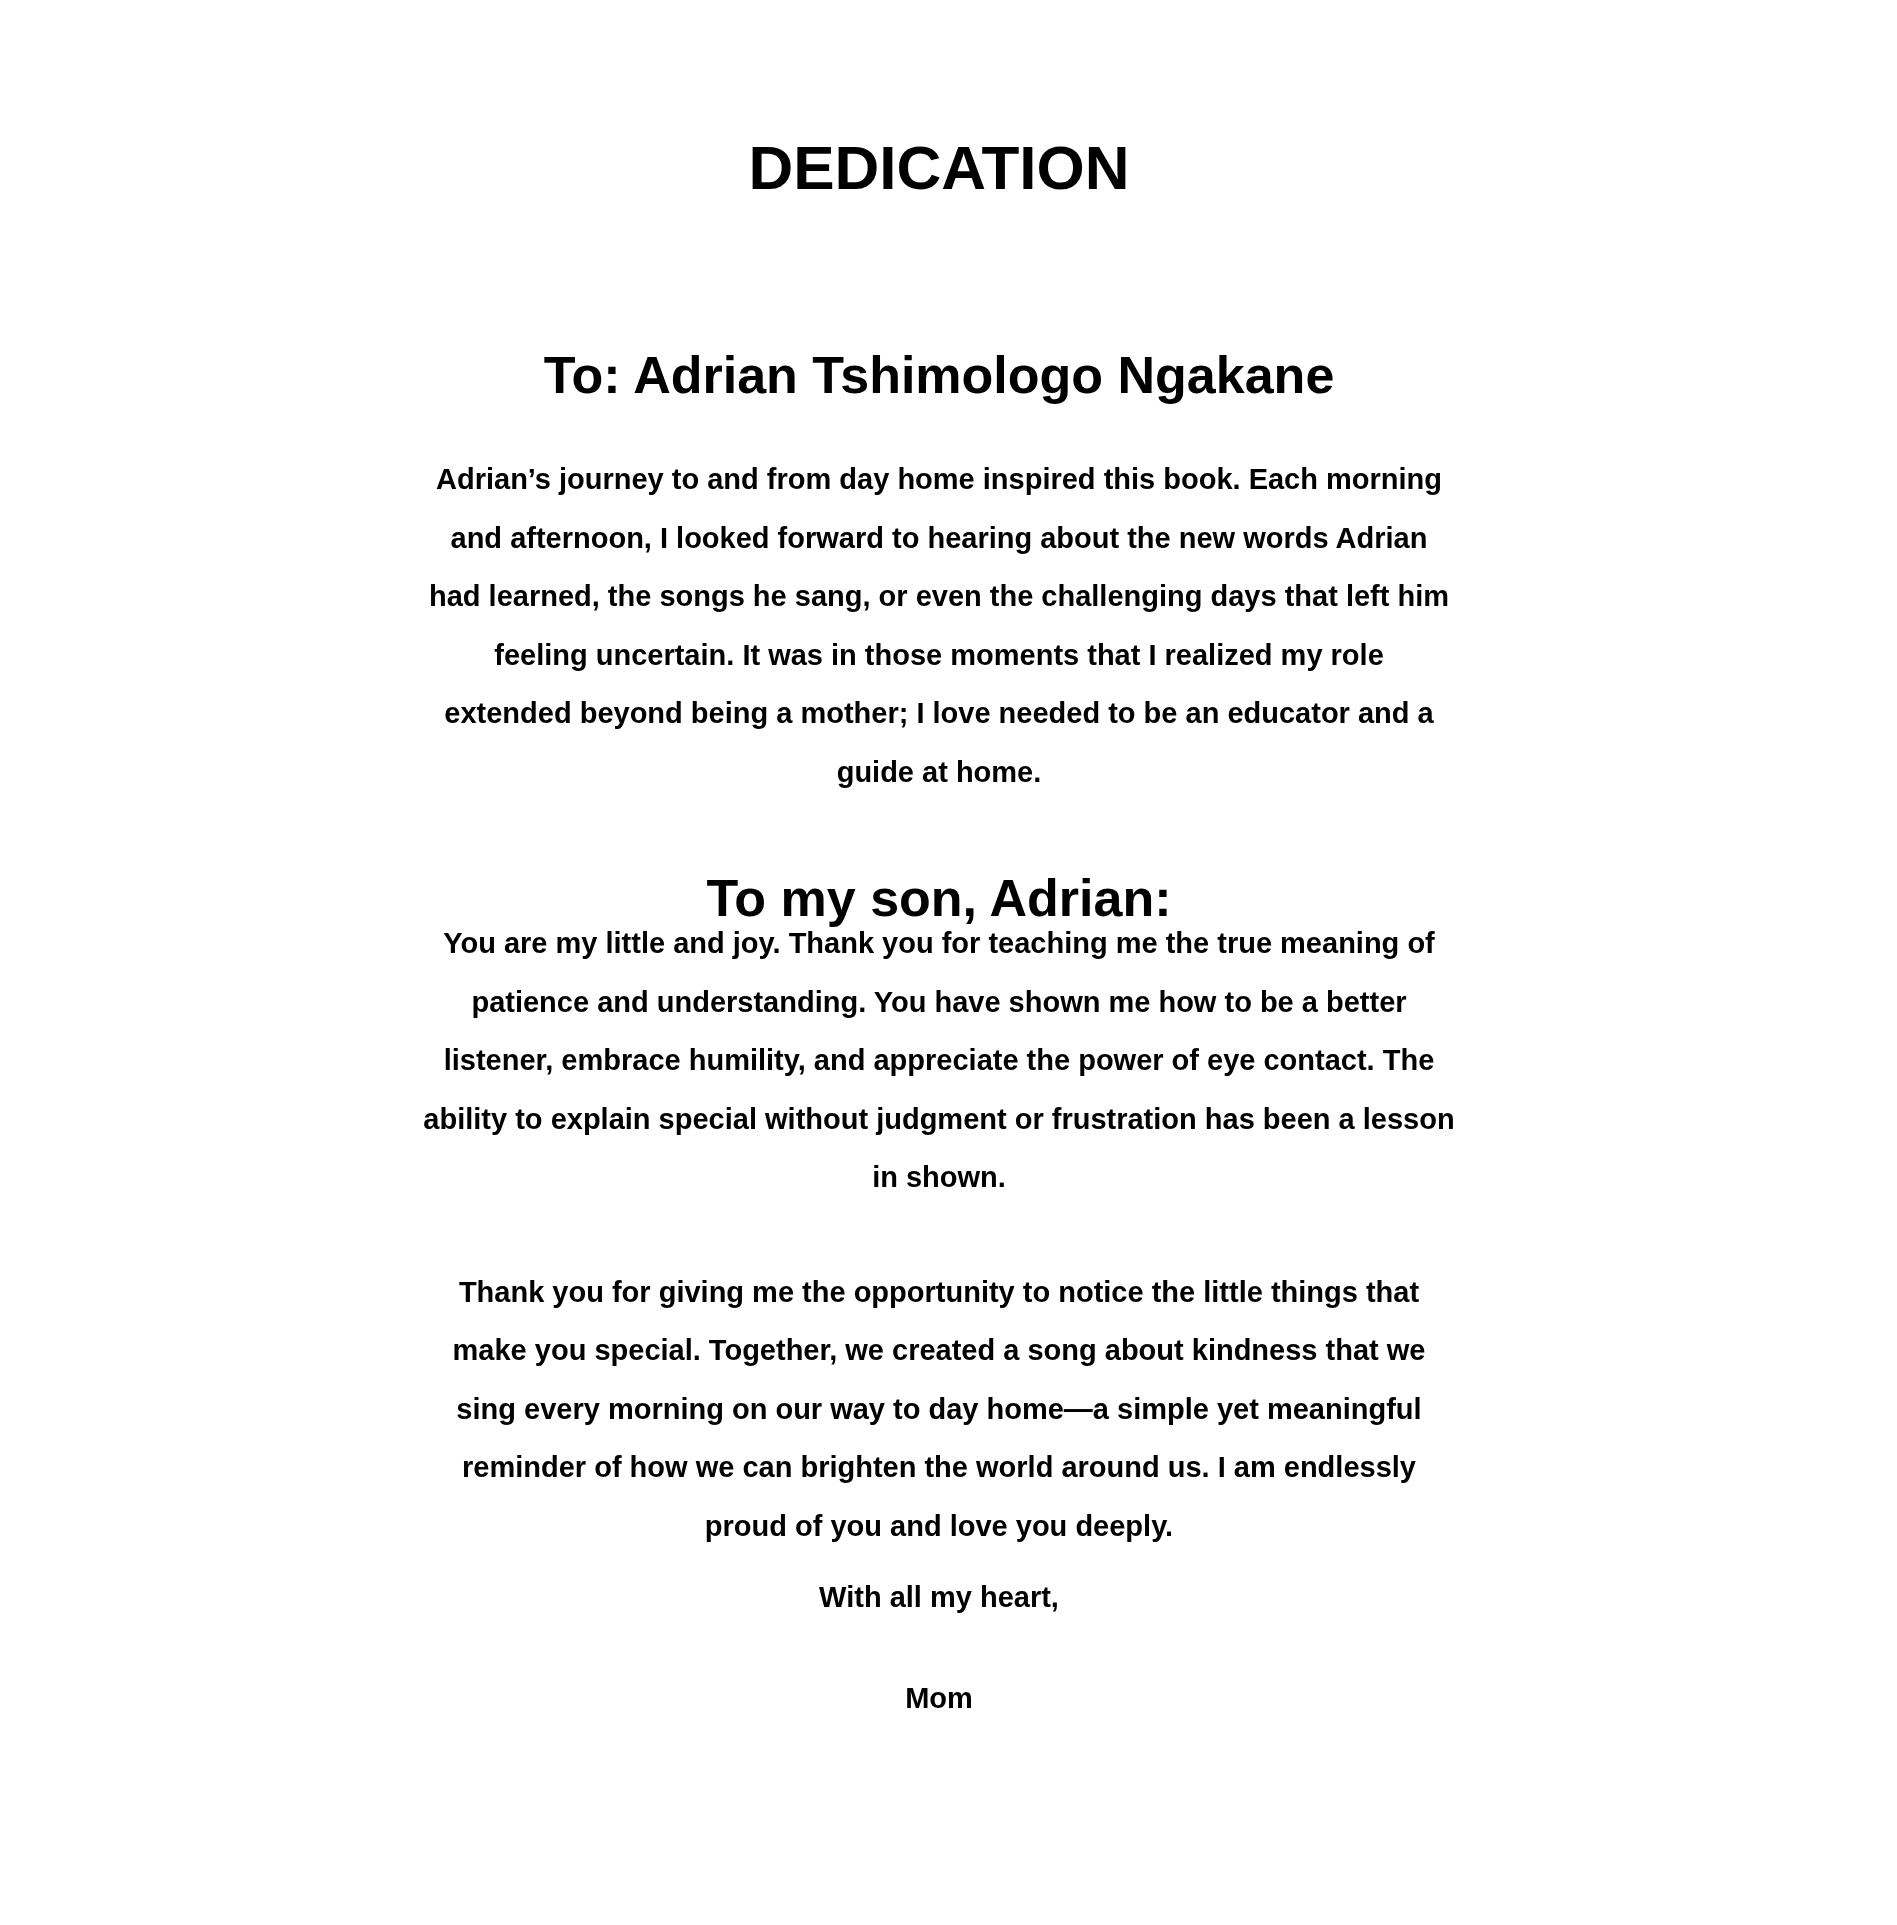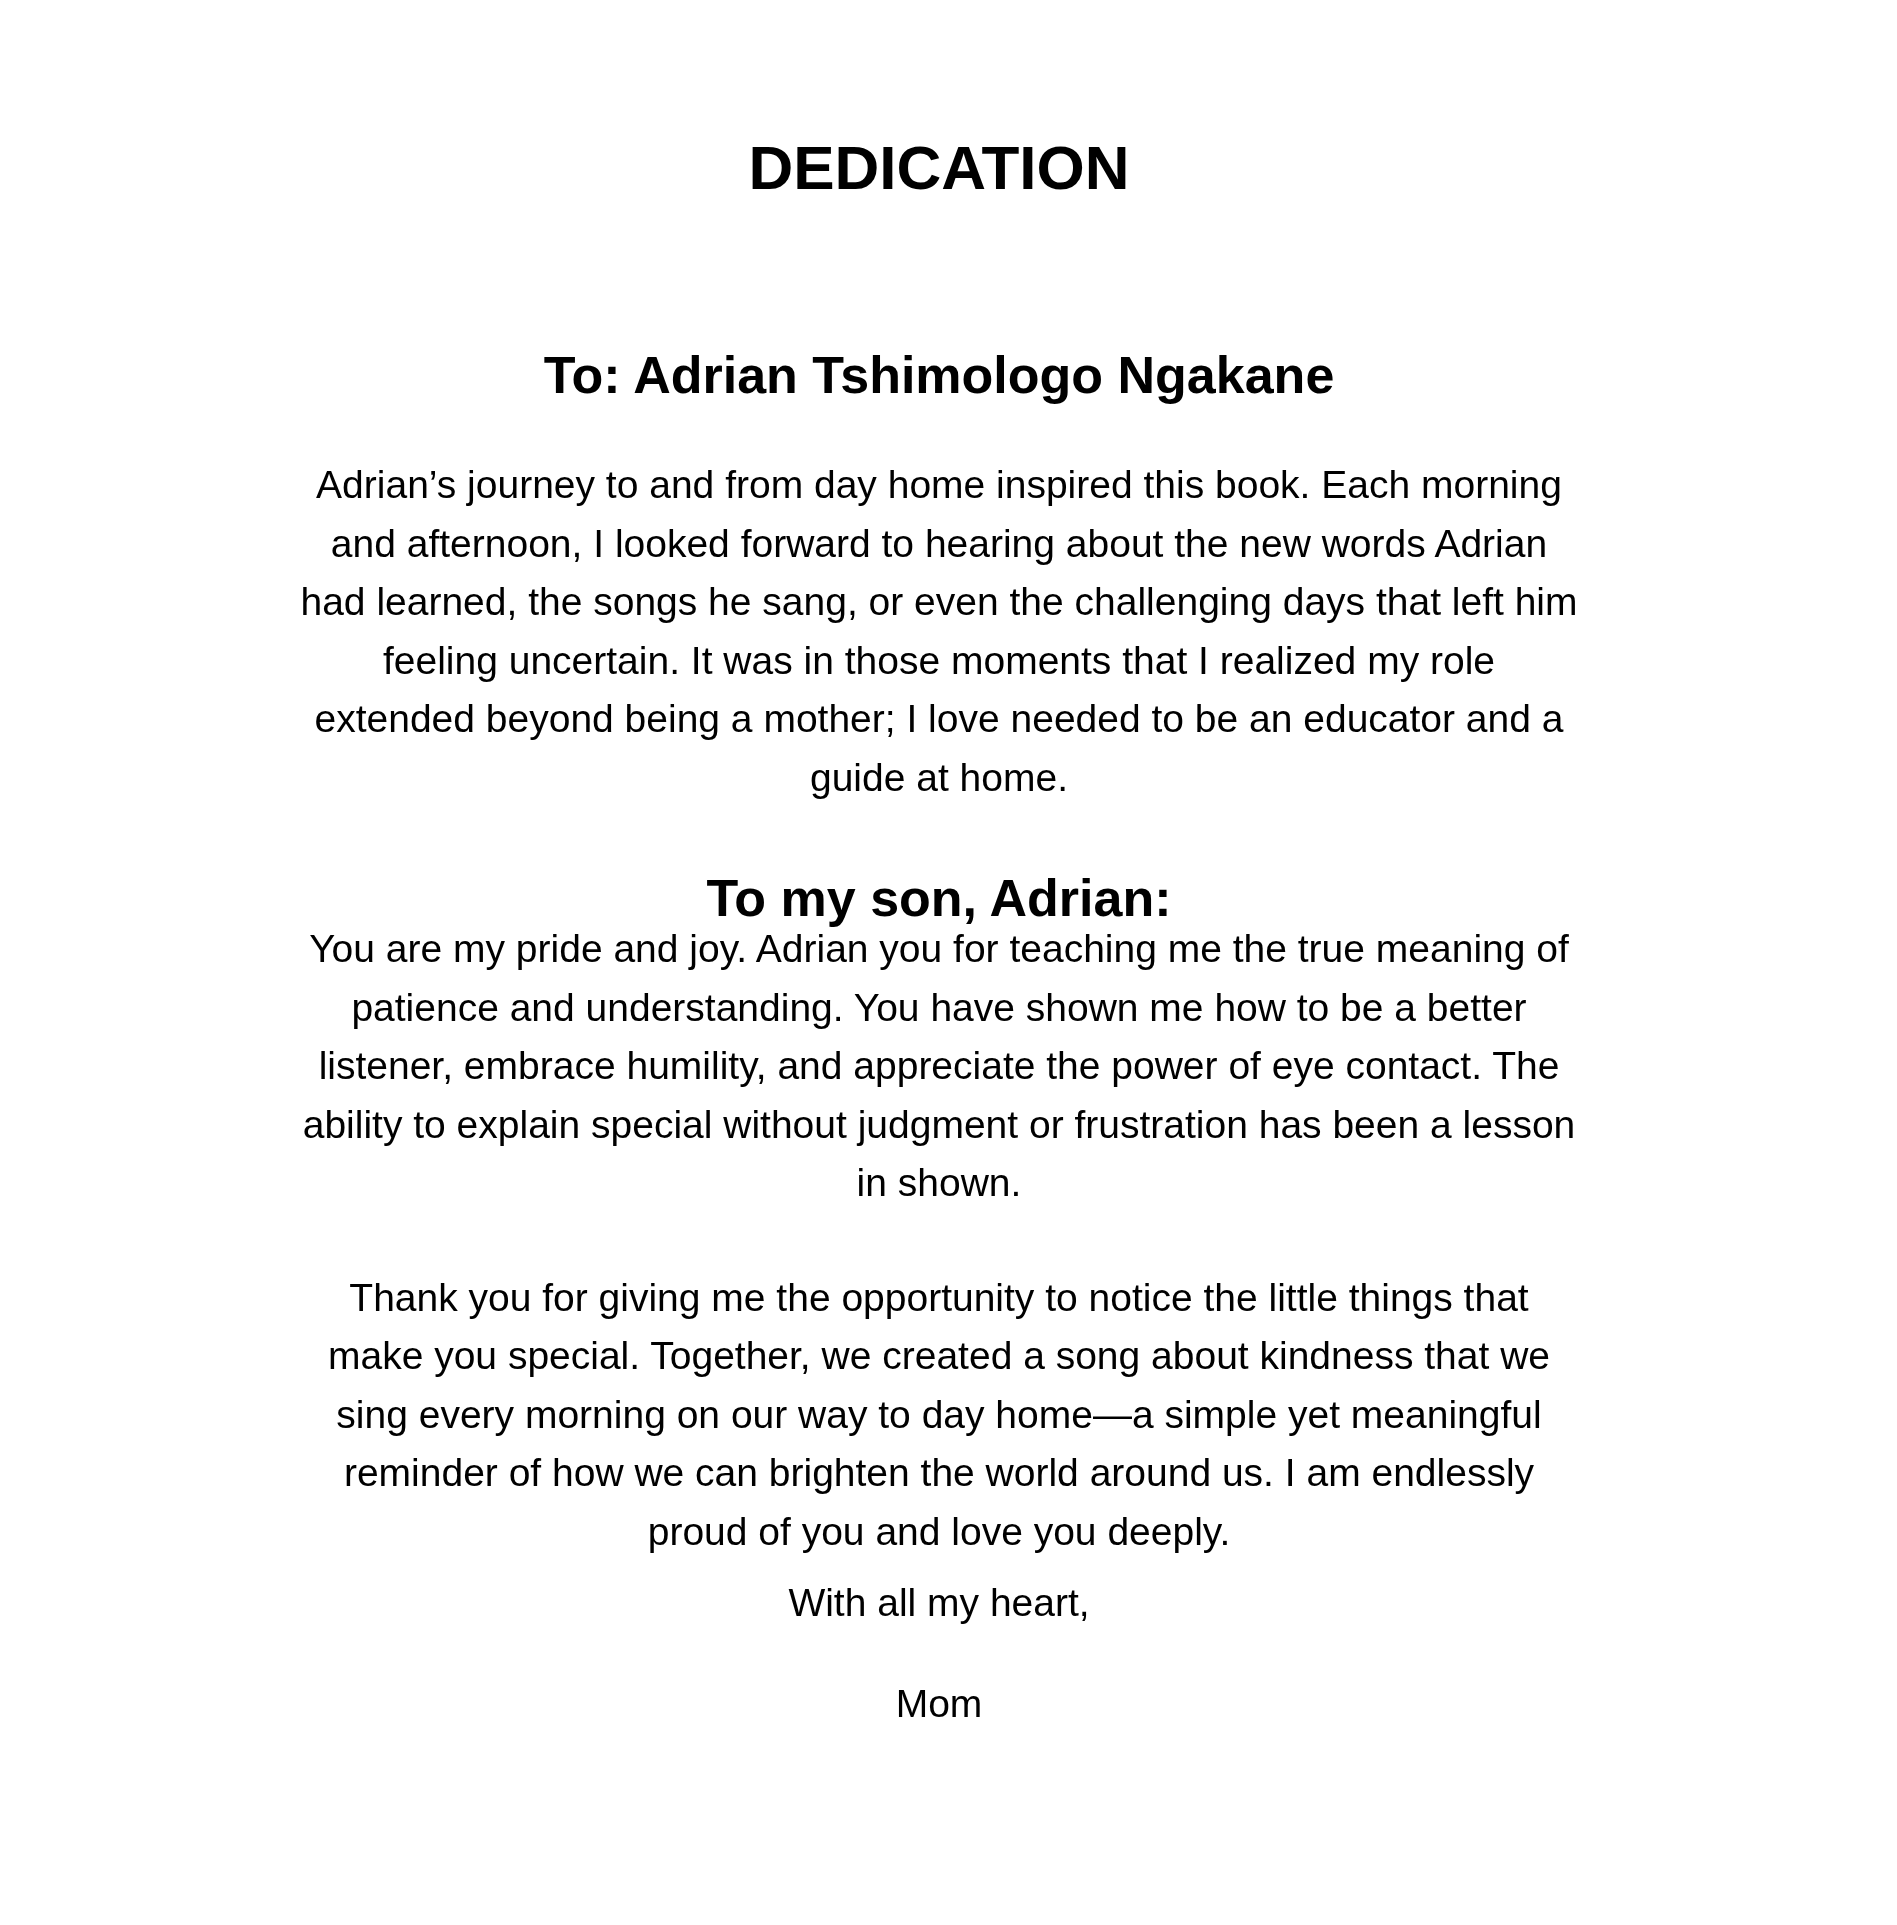--- a/index.html
+++ b/index.html
@@ -2,21 +2,21 @@
 <html><head>
 <meta charset="utf-8">
 <style>
   html, body { margin: 0; padding: 0; background: #ffffff; }
   body { width: 1898px; height: 1925px; position: relative; overflow: hidden;
          font-family: "Liberation Sans", sans-serif; color: #000; }
   .line { position: absolute; left: 0; width: 1878px; text-align: center;
           white-space: nowrap; line-height: 1; }
   .title { font-size: 62px; font-weight: bold; }
   .sub { font-size: 52px; font-weight: bold; }
-  .body { font-size: 39px; font-weight: normal; }
+  .body { font-size: 29px; font-weight: bold; }
 </style>
 </head>
 <body>
 
 <div>
   <div class="line title" style="top:137px">DEDICATION</div>
 
   <div class="line sub" style="top:349px">To: Adrian Tshimologo Ngakane</div>
 
   <div>
@@ -24,21 +24,21 @@
     <div class="line body" style="top:524px">and afternoon, I looked forward to hearing about the new words Adrian</div>
     <div class="line body" style="top:582px">had learned, the songs he sang, or even the challenging days that left him</div>
     <div class="line body" style="top:641px">feeling uncertain. It was in those moments that I realized my role</div>
     <div class="line body" style="top:699px">extended beyond being a mother; I love needed to be an educator and a</div>
     <div class="line body" style="top:758px">guide at home.</div>
   </div>
 
   <div class="line sub" style="top:872px">To my son, Adrian:</div>
 
   <div>
-    <div class="line body" style="top:929px">You are my pride and joy. Adrian you for teaching me the true meaning of</div>
+    <div class="line body" style="top:929px">You are my little and joy. Thank you for teaching me the true meaning of</div>
     <div class="line body" style="top:988px">patience and understanding. You have shown me how to be a better</div>
     <div class="line body" style="top:1046px">listener, embrace humility, and appreciate the power of eye contact. The</div>
     <div class="line body" style="top:1105px">ability to explain special without judgment or frustration has been a lesson</div>
     <div class="line body" style="top:1163px">in shown.</div>
   </div>
 
   <div>
     <div class="line body" style="top:1278px">Thank you for giving me the opportunity to notice the little things that</div>
     <div class="line body" style="top:1336px">make you special. Together, we created a song about kindness that we</div>
     <div class="line body" style="top:1395px">sing every morning on our way to day home—a simple yet meaningful</div>

